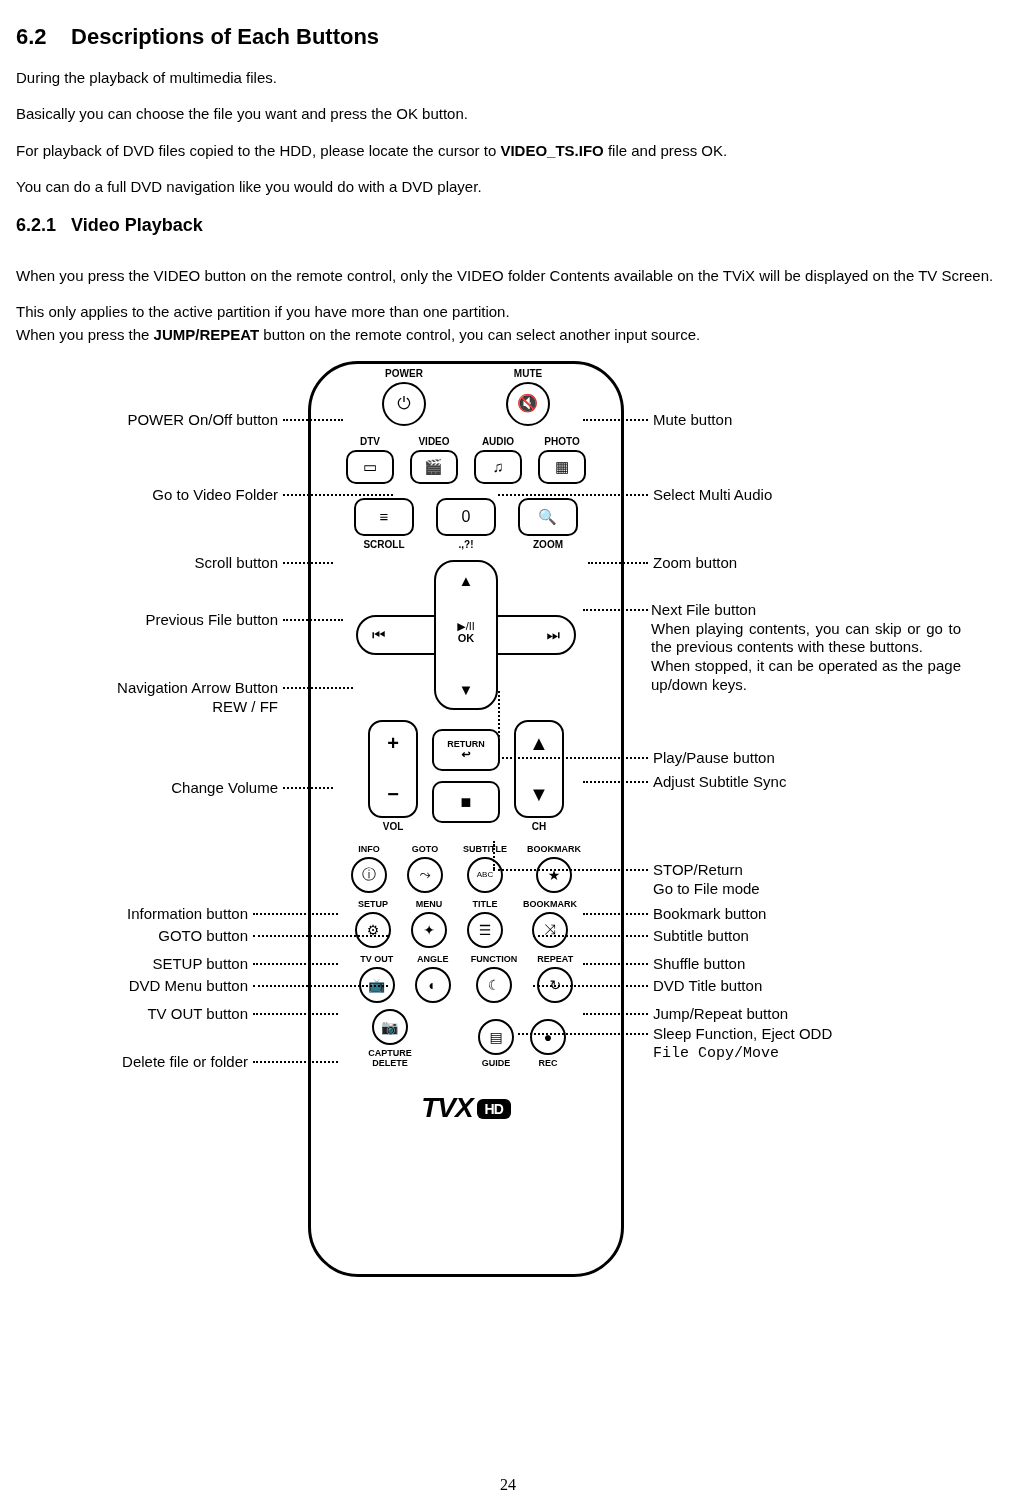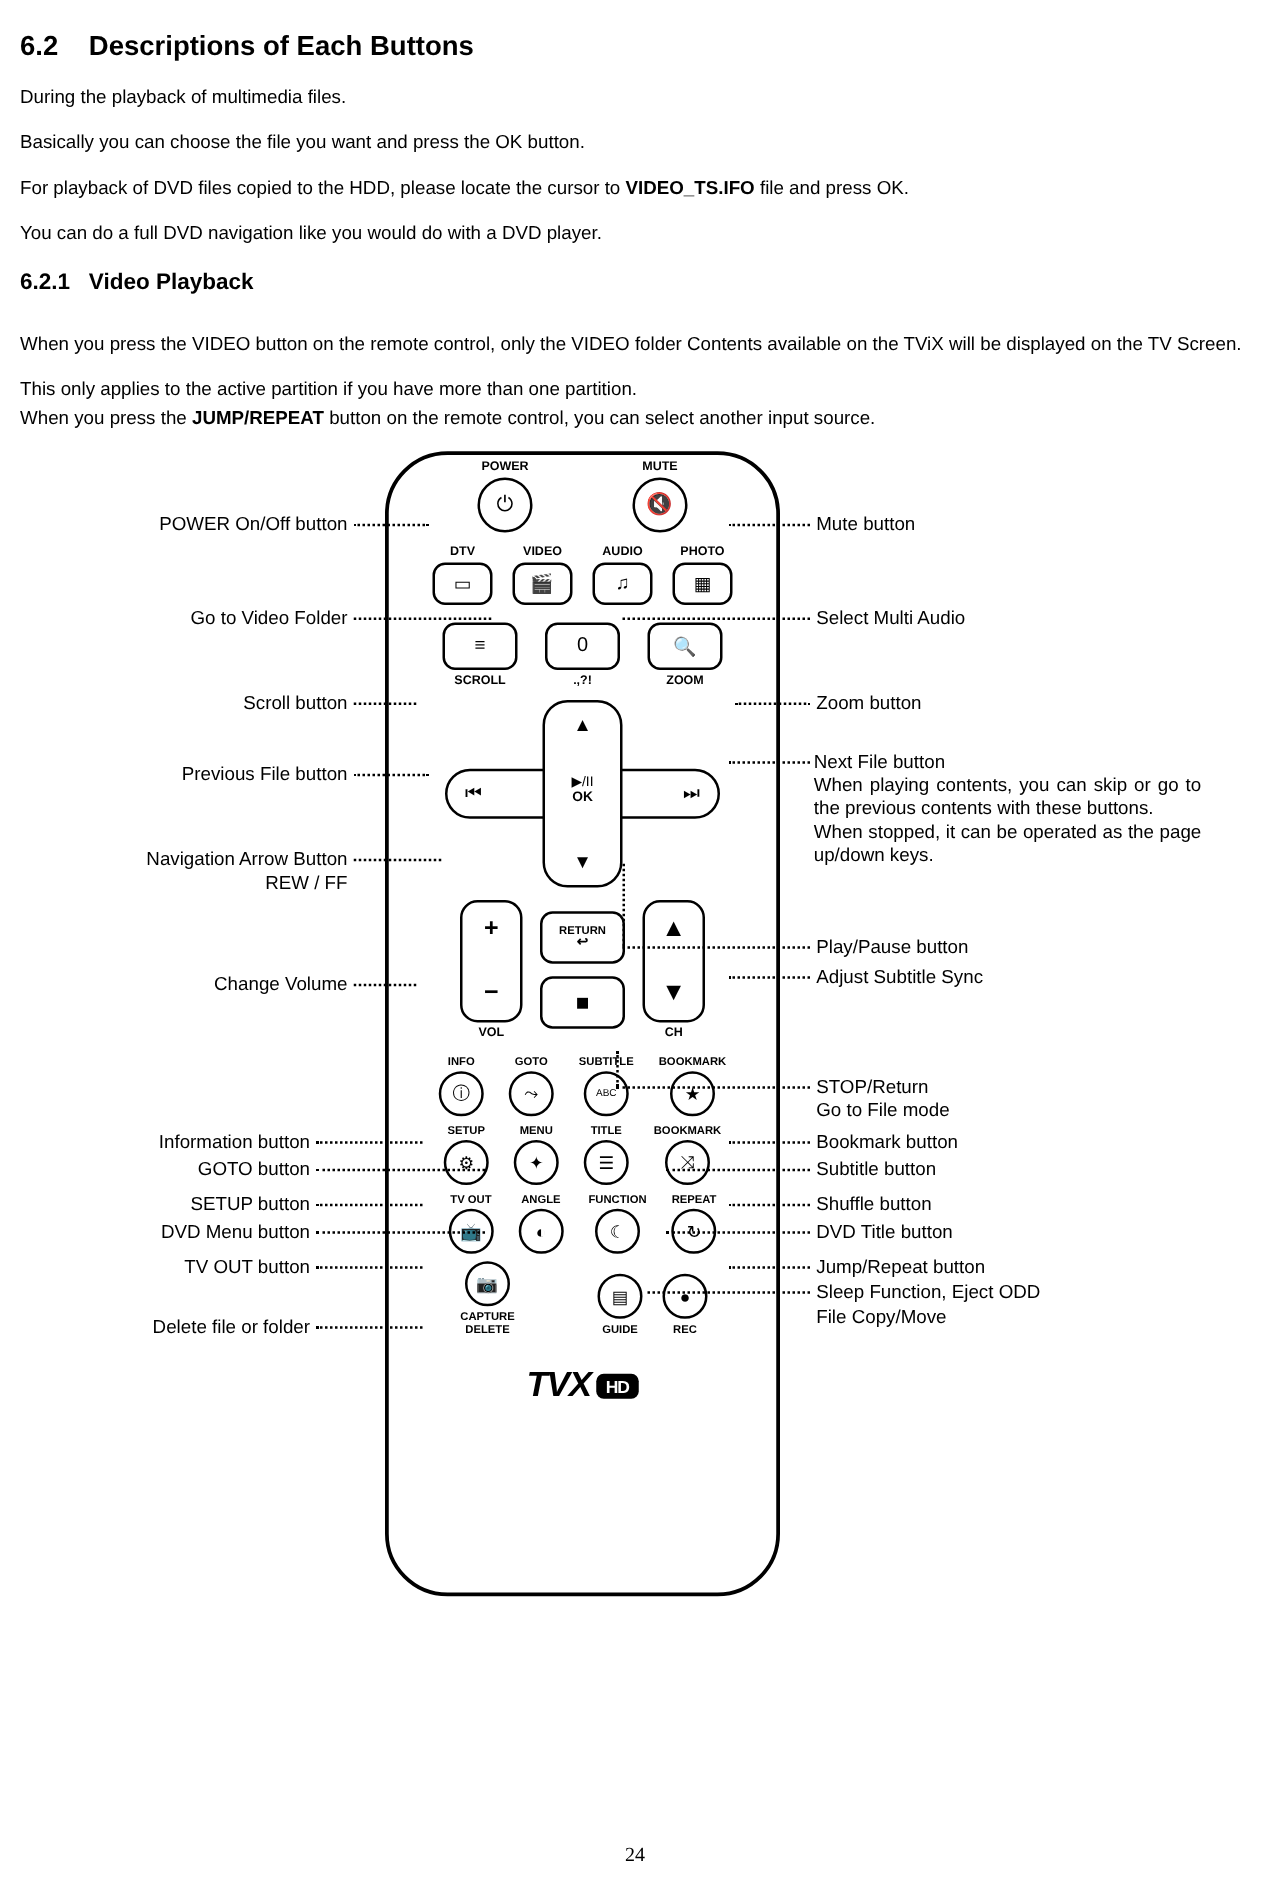--- a/index.html
+++ b/index.html
@@ -328,18 +328,18 @@
     <div class="ann r" style="top:566px;left:625px;width:250px;">Subtitle button</div>
     <div class="dots" style="top:574px;left:505px;width:115px;"></div>
     <div class="ann r" style="top:594px;left:625px;width:250px;">Shuffle button</div>
     <div class="dots" style="top:602px;left:555px;width:65px;"></div>
     <div class="ann r" style="top:616px;left:625px;width:250px;">DVD Title button</div>
     <div class="dots" style="top:624px;left:505px;width:115px;"></div>
     <div class="ann r" style="top:644px;left:625px;width:250px;">Jump/Repeat button</div>
     <div class="dots" style="top:652px;left:555px;width:65px;"></div>
     <div class="ann r" style="top:664px;left:625px;width:280px;">Sleep Function, Eject ODD</div>
     <div class="dots" style="top:672px;left:490px;width:130px;"></div>
-    <div class="ann r" style="top:684px;left:625px;width:250px;">File Copy/Move</div>
+    <div class="ann r" style="top:684px;left:625px;width:250px;font-family:Liberation Mono, monospace;">File Copy/Move</div>
 
   </div>
 
   <div class="pagenum">24</div>
 </div>
 
 </body></html>

